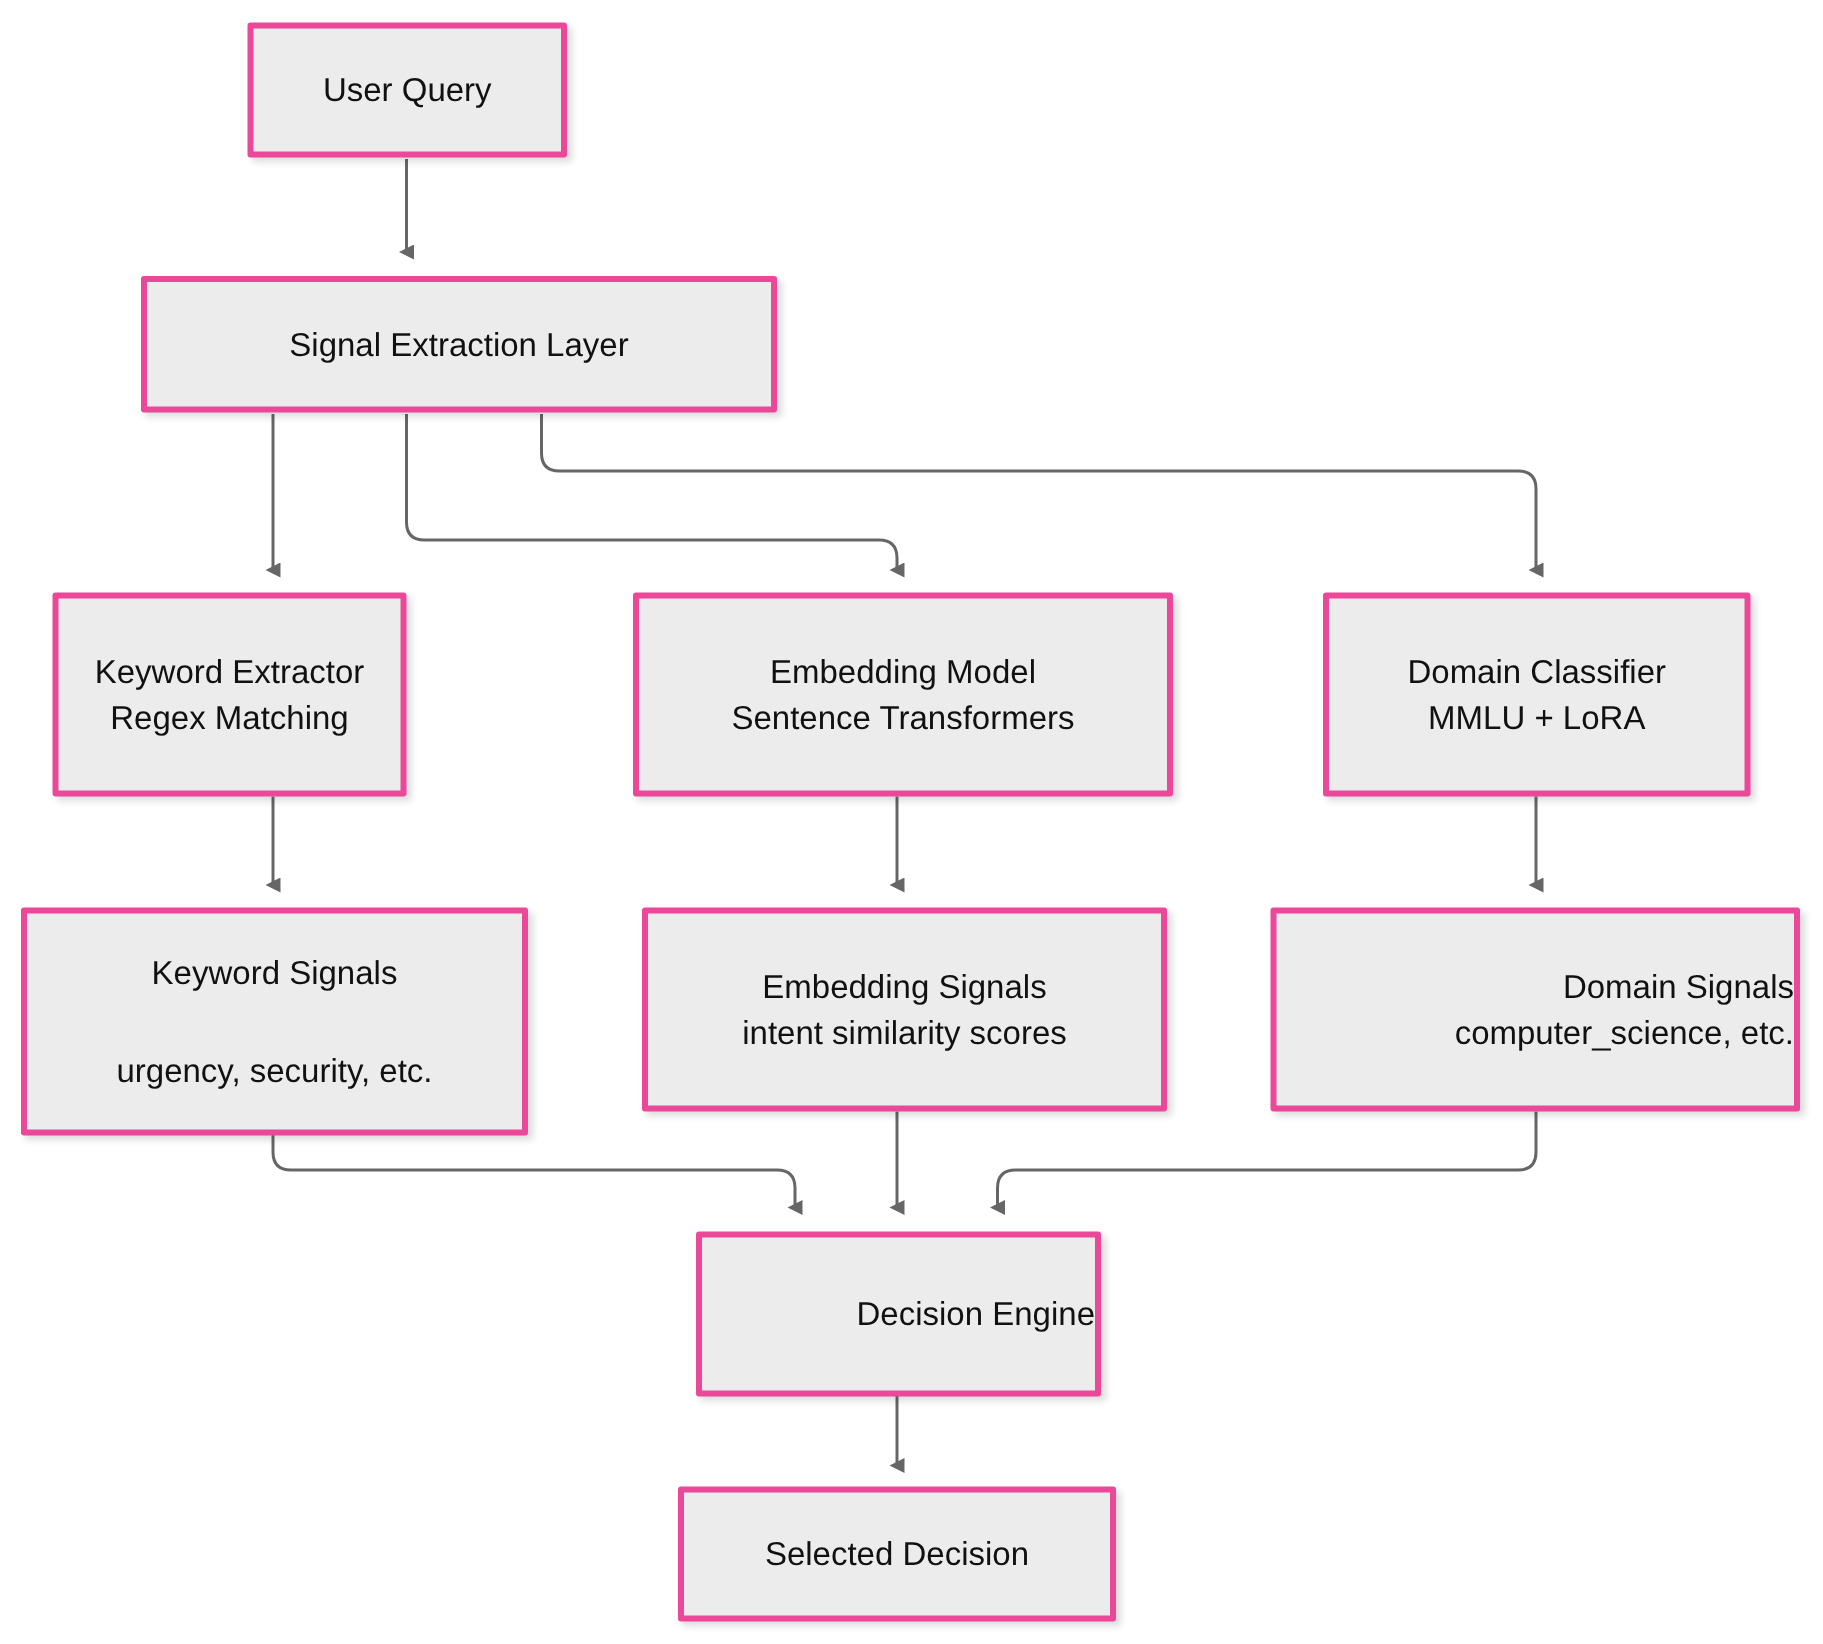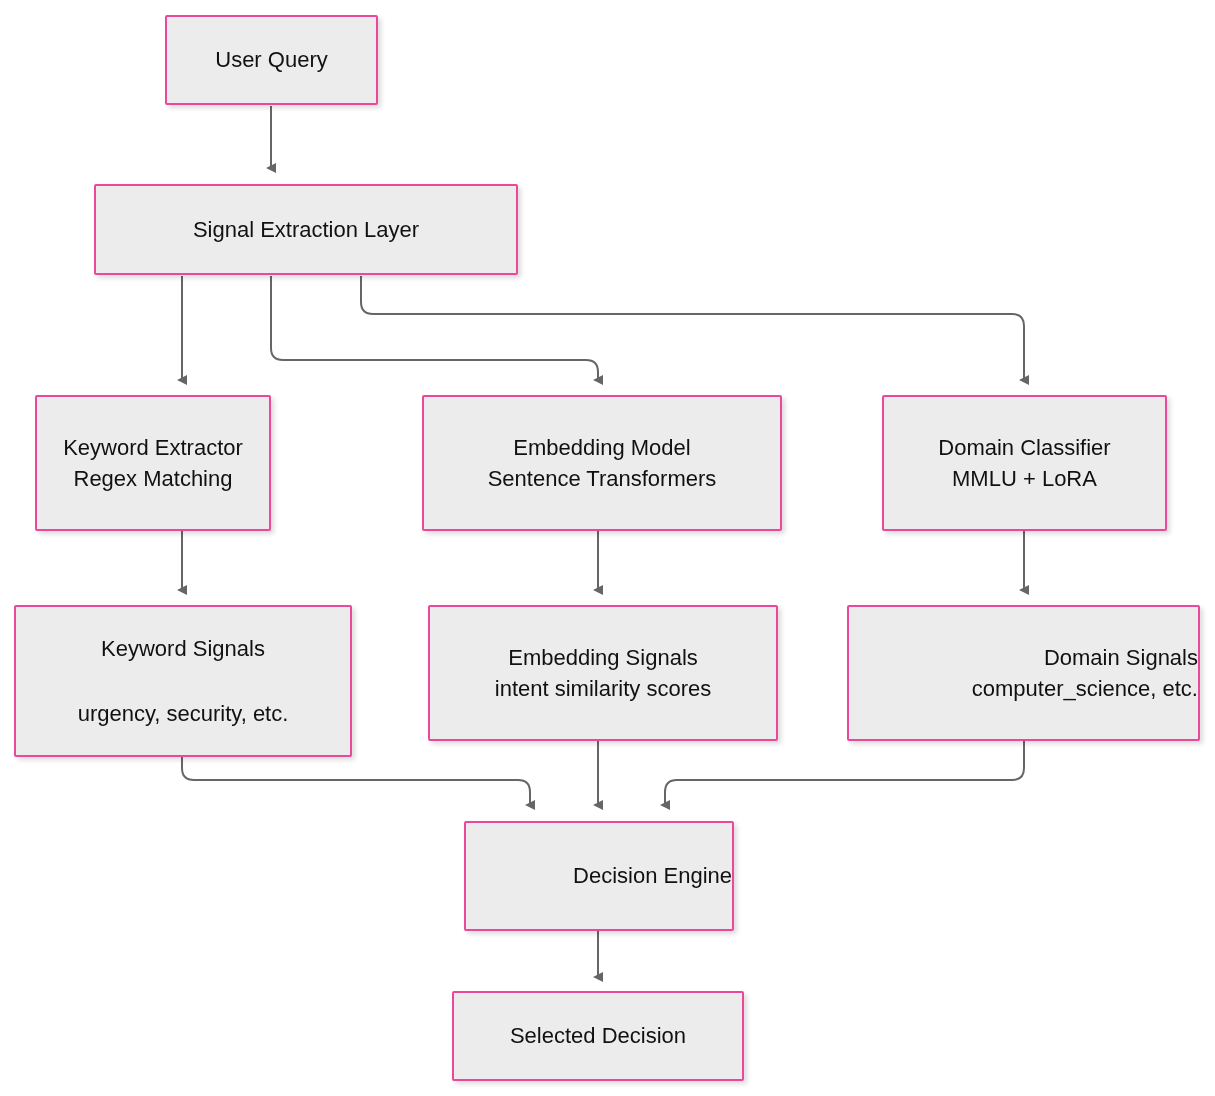--- a/index.html
+++ b/index.html
@@ -22,21 +22,21 @@
     left: 0;
     top: 0;
     width: 1215px;
     height: 1096px;
     pointer-events: none;
   }
   .node {
     position: absolute;
     box-sizing: border-box;
     background: #ececec;
-    border: 2px solid #ec4899;
+    border: 4px solid #ec4899;
     border-radius: 2px;
     box-shadow: 3px 3px 5px rgba(0,0,0,0.14);
     display: flex;
     flex-direction: column;
     align-items: center;
     justify-content: center;
     color: #111111;
     font-size: 22px;
     line-height: 1.42;
     text-align: center;

